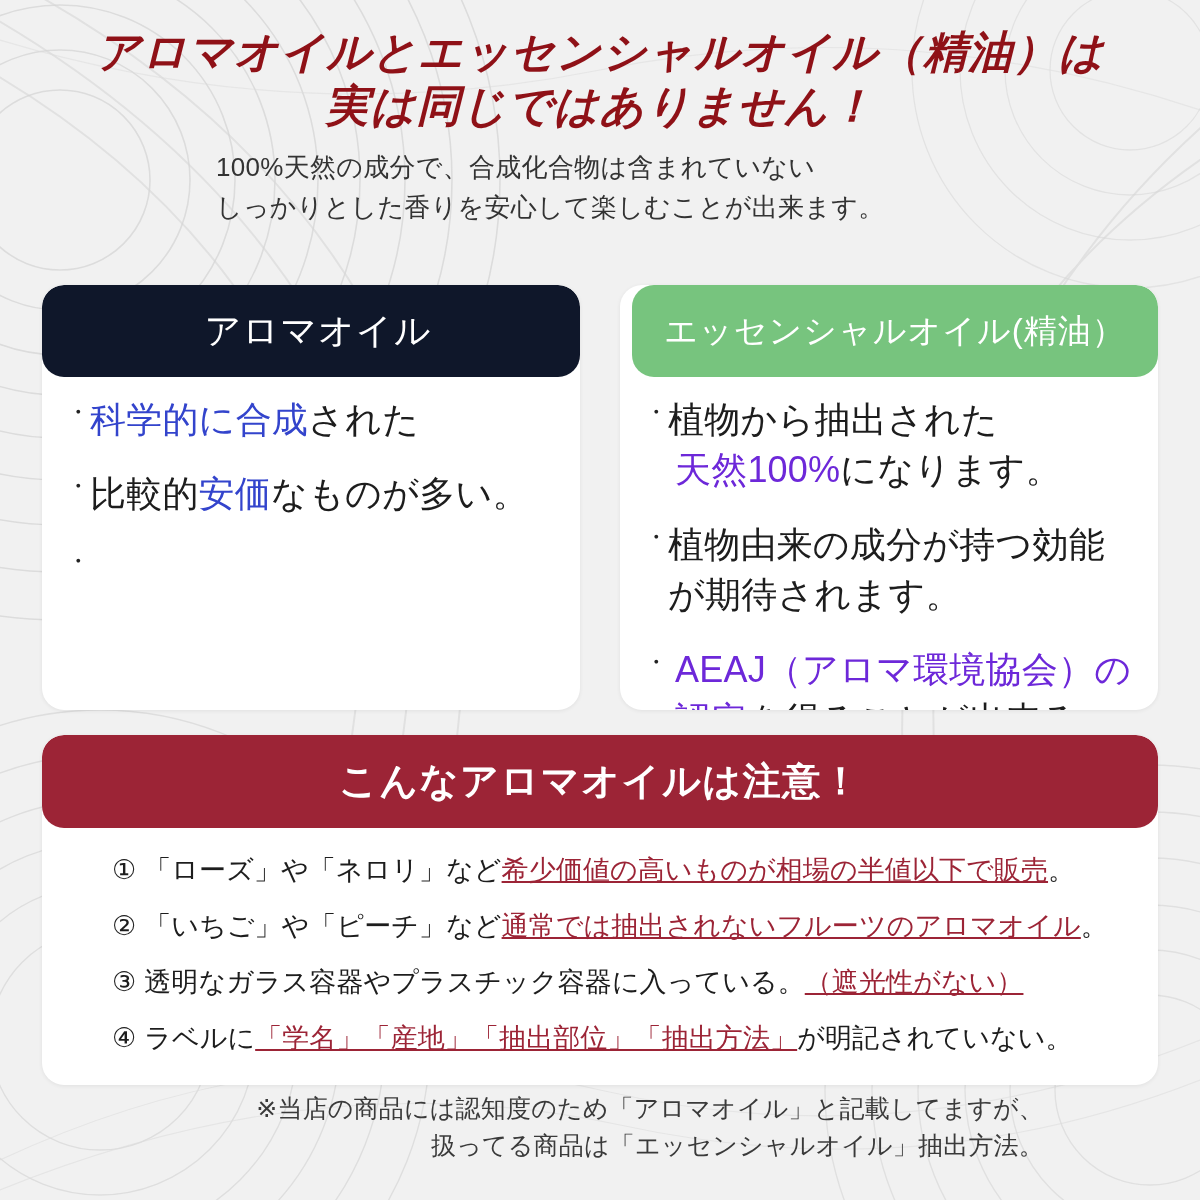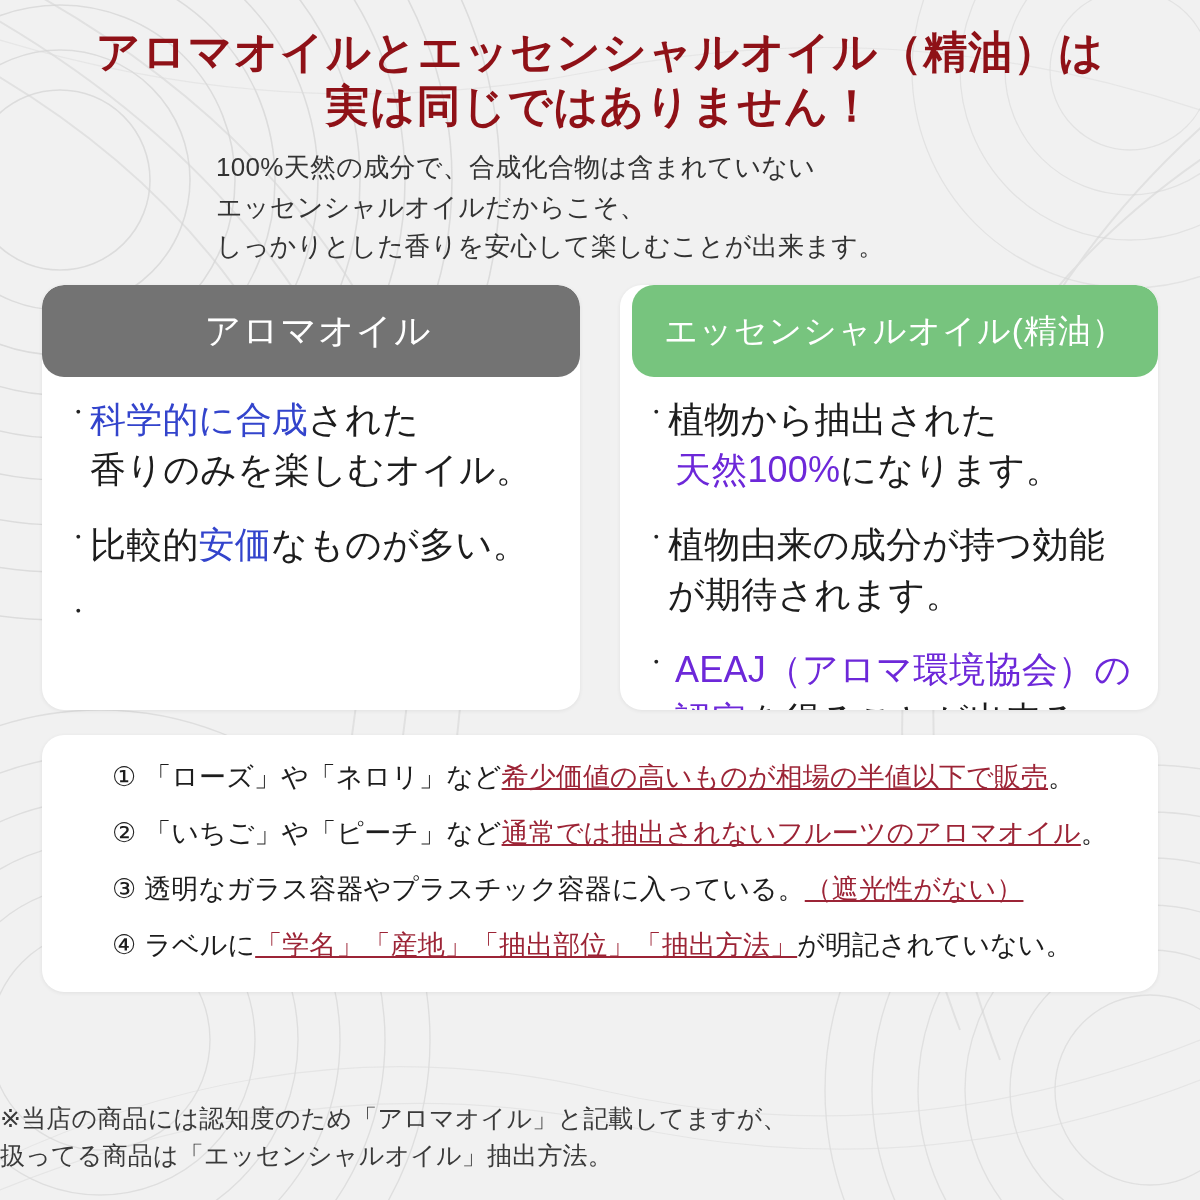--- a/index.html
+++ b/index.html
@@ -31,20 +31,21 @@
     pointer-events: none;
   }
 
   
   .title-block {
     position: absolute;
     top: 26px;
     left: 0;
     width: 1200px;
     text-align: center;
+    font-style: italic;
   }
   .title-line {
     font-family: "Liberation Serif", "DejaVu Serif", serif;
     font-size: 44px;
     font-weight: 700;
     color: #8f1117;
     letter-spacing: 1px;
     line-height: 1.22;
     white-space: nowrap;
   }
@@ -89,21 +90,21 @@
     align-items: center;
     justify-content: center;
     margin: 0;
   }
   .card-header span {
     color: #ffffff;
     font-size: 36px;
     letter-spacing: 1px;
     white-space: nowrap;
   }
-  .card-header.blue { background: #737373; padding-left: 14px; }
+  .card-header.blue { background: #0f172a; padding-left: 14px; }
   .card-header.green { background: #77c47e; margin-left: 12px; }
   .card-header.green span { font-size: 33px; }
 
   .bullets {
     padding: 18px 0 0 0;
     margin: 0;
     list-style: none;
   }
   .bullet {
     display: flex;
@@ -182,22 +183,21 @@
     line-height: 1.55;
   }
   .hi-red { color: #9c2436; text-decoration: underline; }
 
   
   .footer-block {
     position: absolute;
     top: 1090px;
     left: 0;
     width: 1044px;
-    text-align: left;
-    margin-top: 10px;
+    text-align: right;
   }
   .footer-line {
     font-size: 25px;
     color: #3a3a3a;
     line-height: 1.48;
     letter-spacing: 0.2px;
     white-space: nowrap;
   }
 </style>
 </head>
@@ -254,37 +254,35 @@
     </g>
   </svg>
 
   <div class="title-block">
     <div class="title-line">アロマオイルとエッセンシャルオイル（精油）は</div>
     <div class="title-line">実は同じではありません！</div>
   </div>
 
   <div class="subtitle-block">
     <div class="subtitle-line">100%天然の成分で、合成化合物は含まれていない</div>
-    <div class="subtitle-line">エッセンシャルオイルだからこそ、</div>
     <div class="subtitle-line">しっかりとした香りを安心して楽しむことが出来ます。</div>
   </div>
 
   <div class="cards">
 
     <div class="card">
       <div class="card-header blue">
         <span>アロマオイル</span>
       </div>
       <ul class="bullets">
 
         <li class="bullet">
           <span class="bullet-dot">・</span>
           <span class="bullet-text">
             <span class="hi-blue">科学的に合成</span><span>された</span><br>
-            <span>香りのみを楽しむオイル。</span>
           </span>
         </li>
 
         <li class="bullet">
           <span class="bullet-dot">・</span>
           <span class="bullet-text">
             <span>比較的</span><span class="hi-blue">安価</span><span>なものが多い。</span>
           </span>
         </li>
 
@@ -324,20 +322,23 @@
             <span class="hi-green">認定</span><span>を得ることが出来る。</span>
           </span>
         </li>
 
       </ul>
     </div>
 
   </div>
 
   <div class="warn-wrap">
+    <div class="warn-banner">
+      <span>こんなアロマオイルは注意！</span>
+    </div>
     <ul class="warn-list">
 
       <li class="warn-item">
         <span class="warn-num">①</span>
         <span class="warn-text"><span>「ローズ」や「ネロリ」など</span><span class="hi-red">希少価値の高いものが相場の半値以下で販売</span><span>。</span></span>
       </li>
 
       <li class="warn-item">
         <span class="warn-num">②</span>
         <span class="warn-text"><span>「いちご」や「ピーチ」など</span><span class="hi-red">通常では抽出されないフルーツのアロマオイル</span><span>。</span></span>

